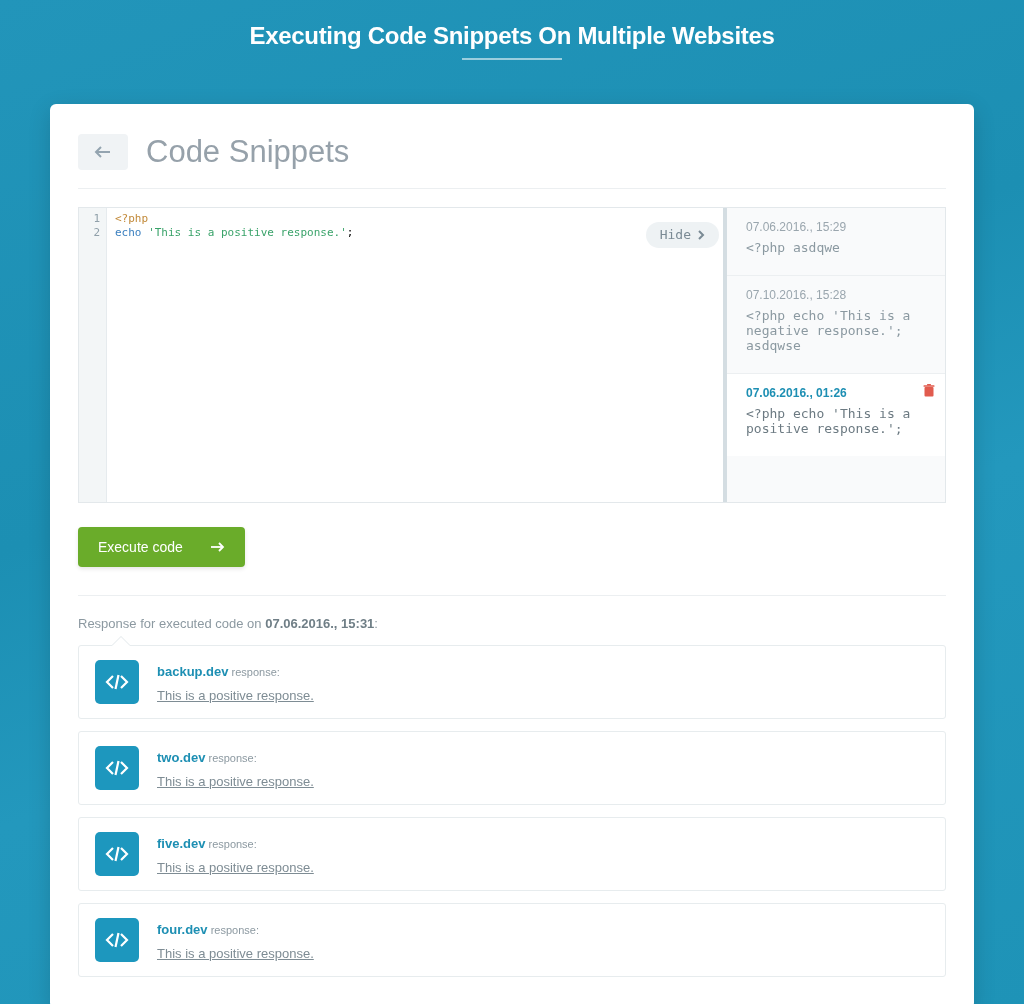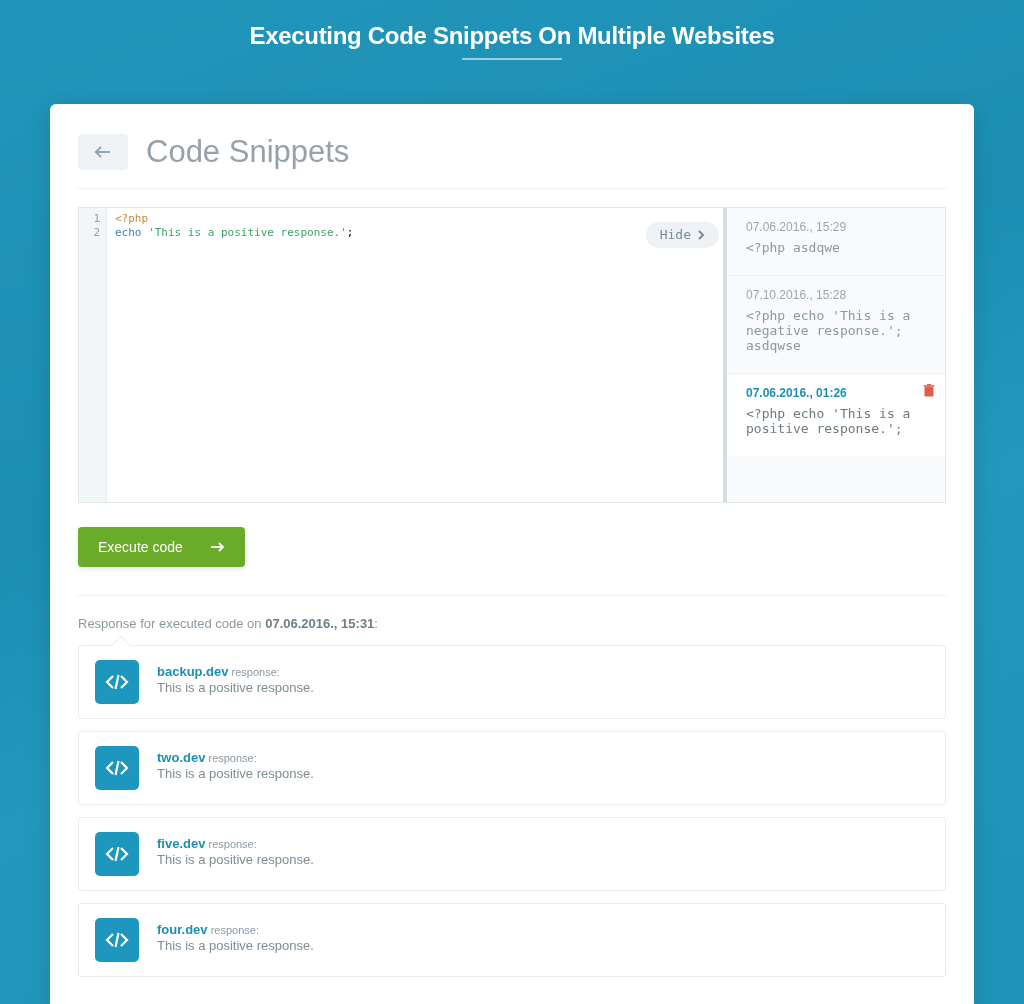--- a/index.html
+++ b/index.html
@@ -185,21 +185,21 @@
     border-radius: 5px;
     display: flex;
     align-items: center;
     justify-content: center;
     color: #fff;
     flex-shrink: 0;
   }
   .resp-body { padding-top: 2px; }
   .resp-site { color: #1d8fb3; font-weight: 600; font-size: 13px; }
   .resp-label { color: #8c99a1; font-size: 11px; }
-  .resp-text { color: #7e8c94; font-size: 13px; margin-top: 0; }
+  .resp-text { color: #7e8c94; font-size: 13px; margin-top: 8px; text-decoration: underline; }
   svg { display: block; }
 </style>
 </head>
 <body>
 
 <h1 class="page-title">
   <span>Executing Code Snippets On Multiple Websites</span>
   <div class="title-underline"></div>
 </h1>
 

